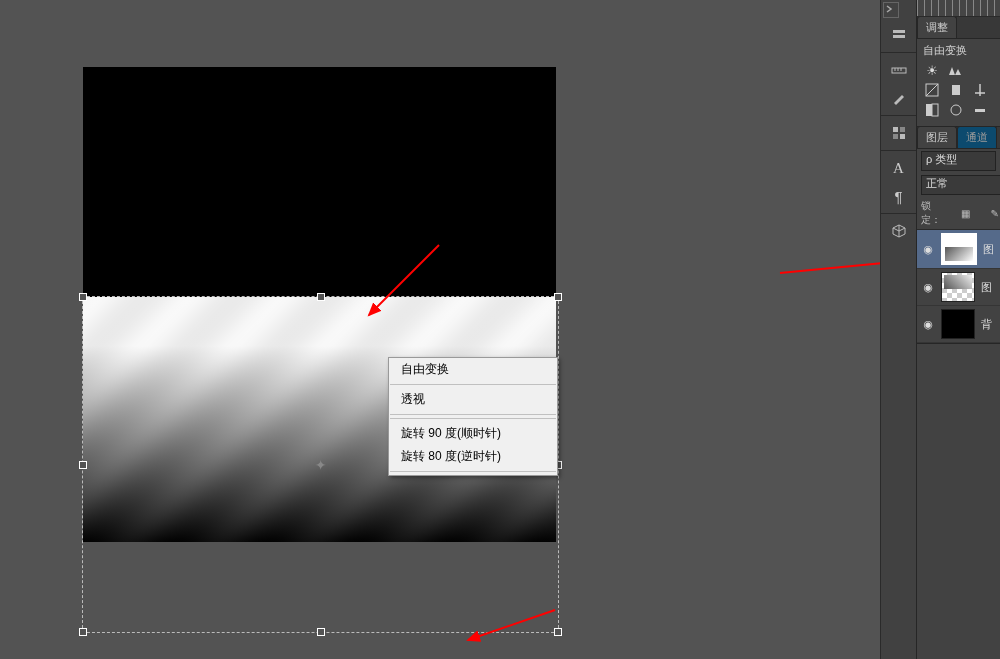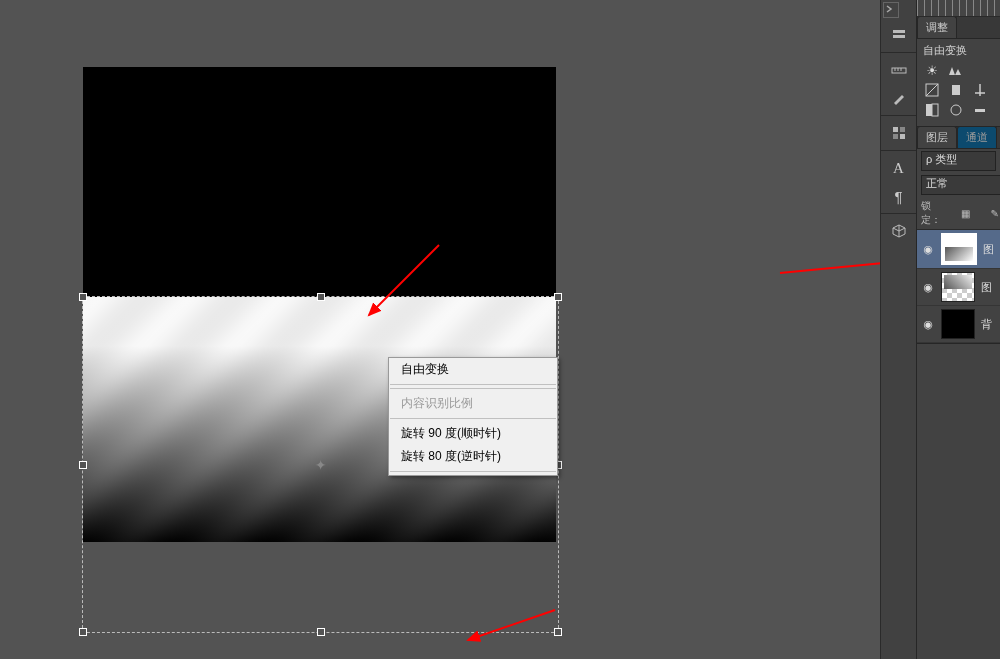--- a/index.html
+++ b/index.html
@@ -69,22 +69,22 @@
     <div class="handle h-mr"></div>
     <div class="handle h-bl"></div>
     <div class="handle h-bm"></div>
     <div class="handle h-br"></div>
     <div class="center-mark">✦</div>
   </div>
 
   <div class="context-menu">
     <div class="item">自由变换</div>
     <div class="sep"></div>
-    <div class="sep"></div>
-    <div class="item disabled">内容识别比例</div>
+    <div class="item">透视</div>
+    <div class="sep"></div>
     <div class="sep"></div>
     <div class="item">旋转 90 度(顺时针)</div>
     <div class="item">旋转 80 度(逆时针)</div>
     <div class="sep"></div>
 
   </div>
 
   <div class="arrow" style="left:359px;top:235px">
     <svg width="90" height="90">
         <defs>

